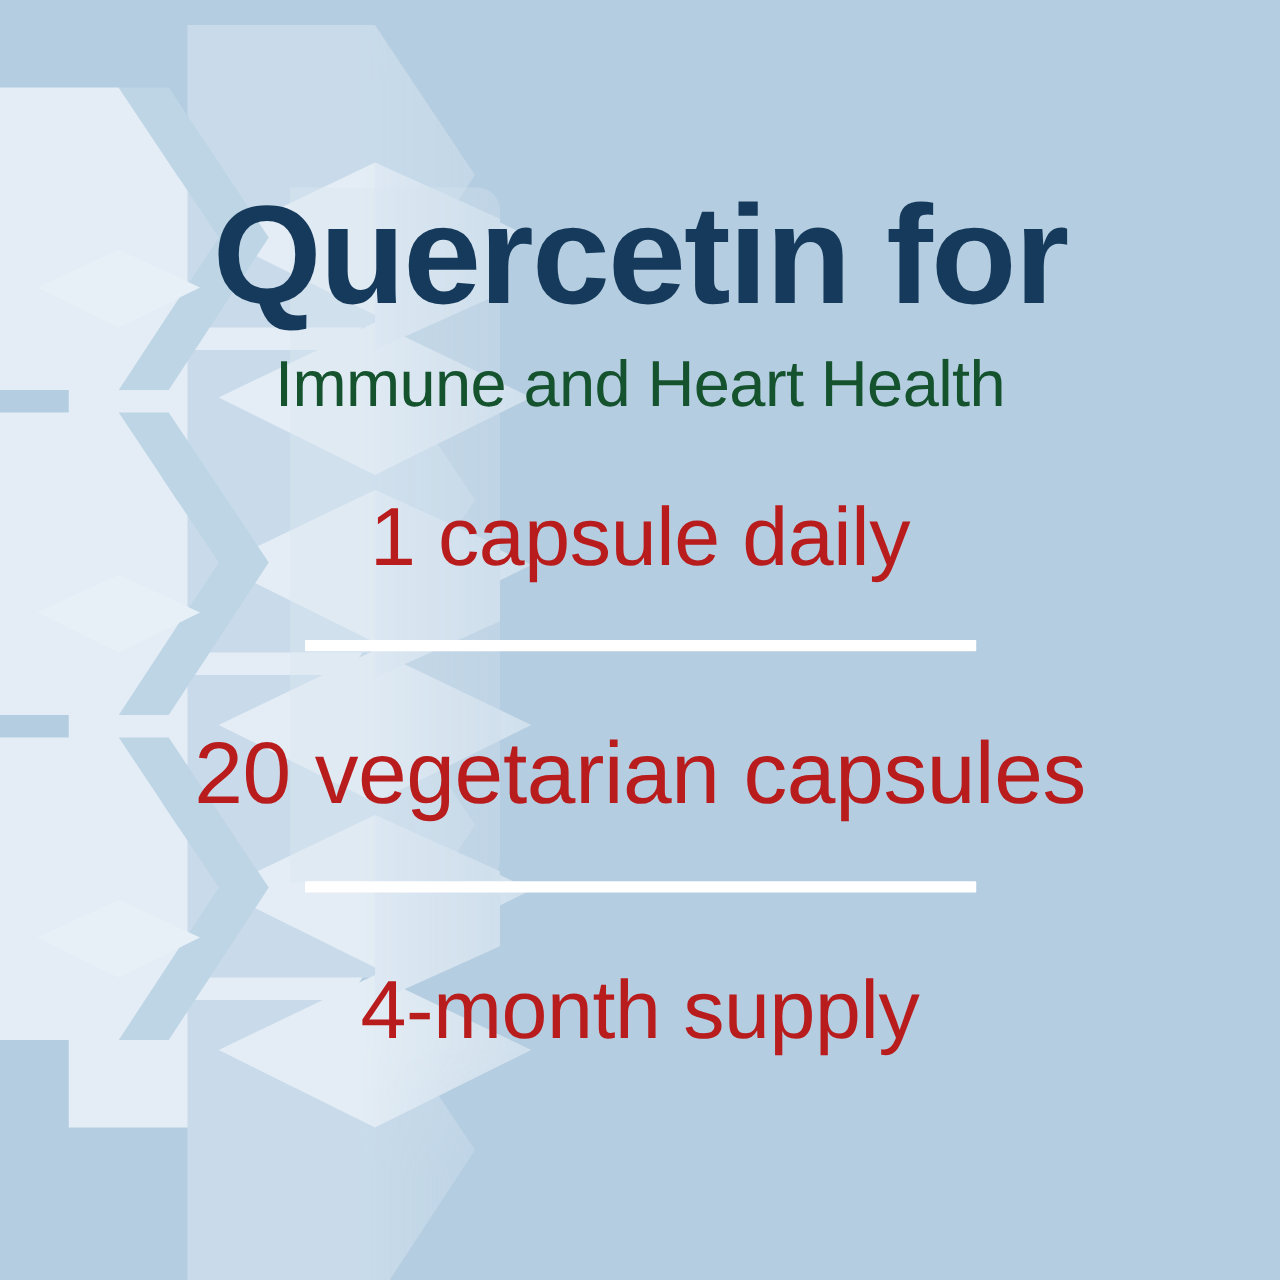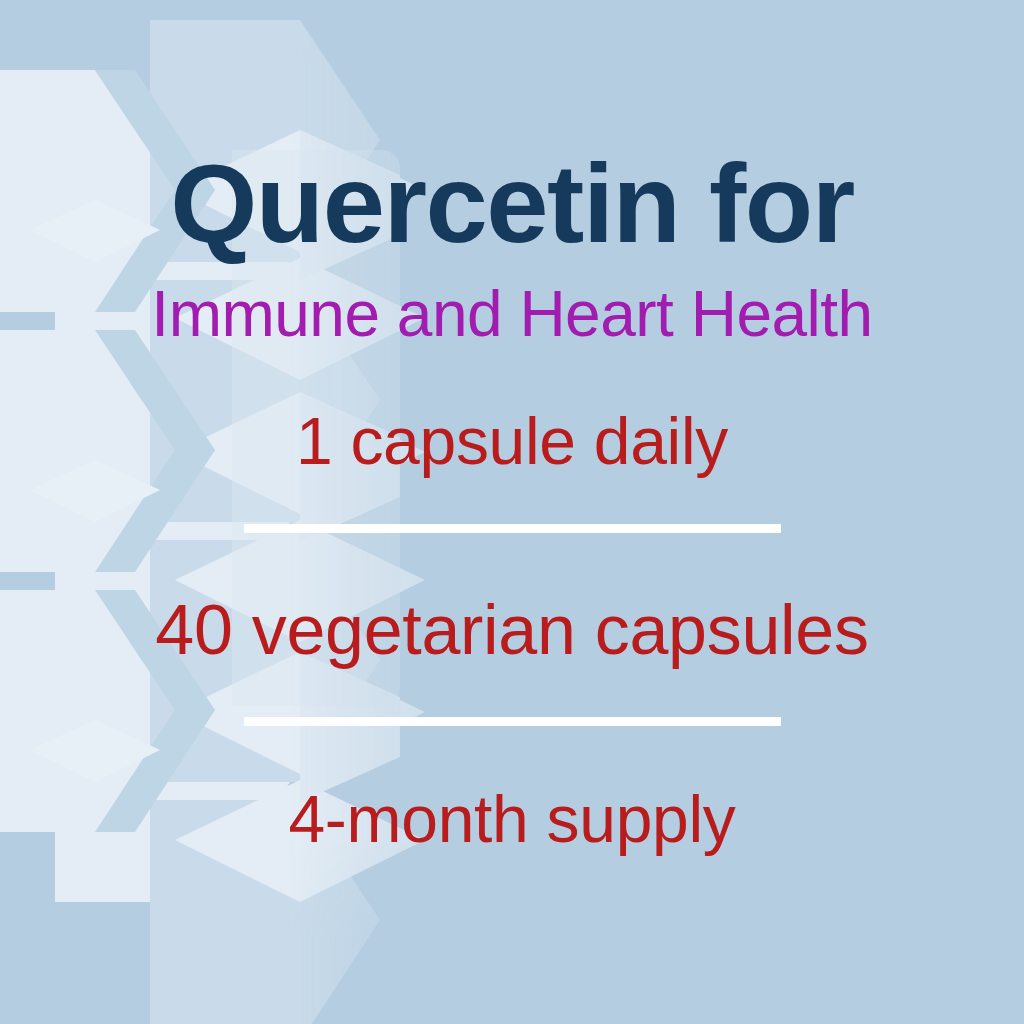--- a/index.html
+++ b/index.html
@@ -40,23 +40,23 @@
   .title {
     color: #153a5b;
     font-weight: 700;
     font-size: 112px;
     line-height: 1.0;
     letter-spacing: -1.5px;
     margin-top: 148px;
     white-space: nowrap;
   }
   .subtitle {
-    color: #a21caf;
+    color: #14532d;
     font-weight: 400;
-    font-size: 64px;
+    font-size: 52px;
     line-height: 1.0;
     letter-spacing: -0.5px;
     margin-top: 22px;
     white-space: nowrap;
   }
   .fact {
     color: #b91c1c;
     font-weight: 400;
     line-height: 1.0;
     white-space: nowrap;
@@ -174,20 +174,20 @@
   <div id="content">
 
     <div class="title">Quercetin for</div>
 
     <div class="subtitle">Immune and Heart Health</div>
 
     <div class="fact fact-1">1 capsule daily</div>
 
     <div class="divider div-1"></div>
 
-    <div class="fact fact-2">40 vegetarian capsules</div>
+    <div class="fact fact-2">20 vegetarian capsules</div>
 
     <div class="divider div-2"></div>
 
     <div class="fact fact-3">4-month supply</div>
 
   </div>
 </div>
 
 </body></html>

